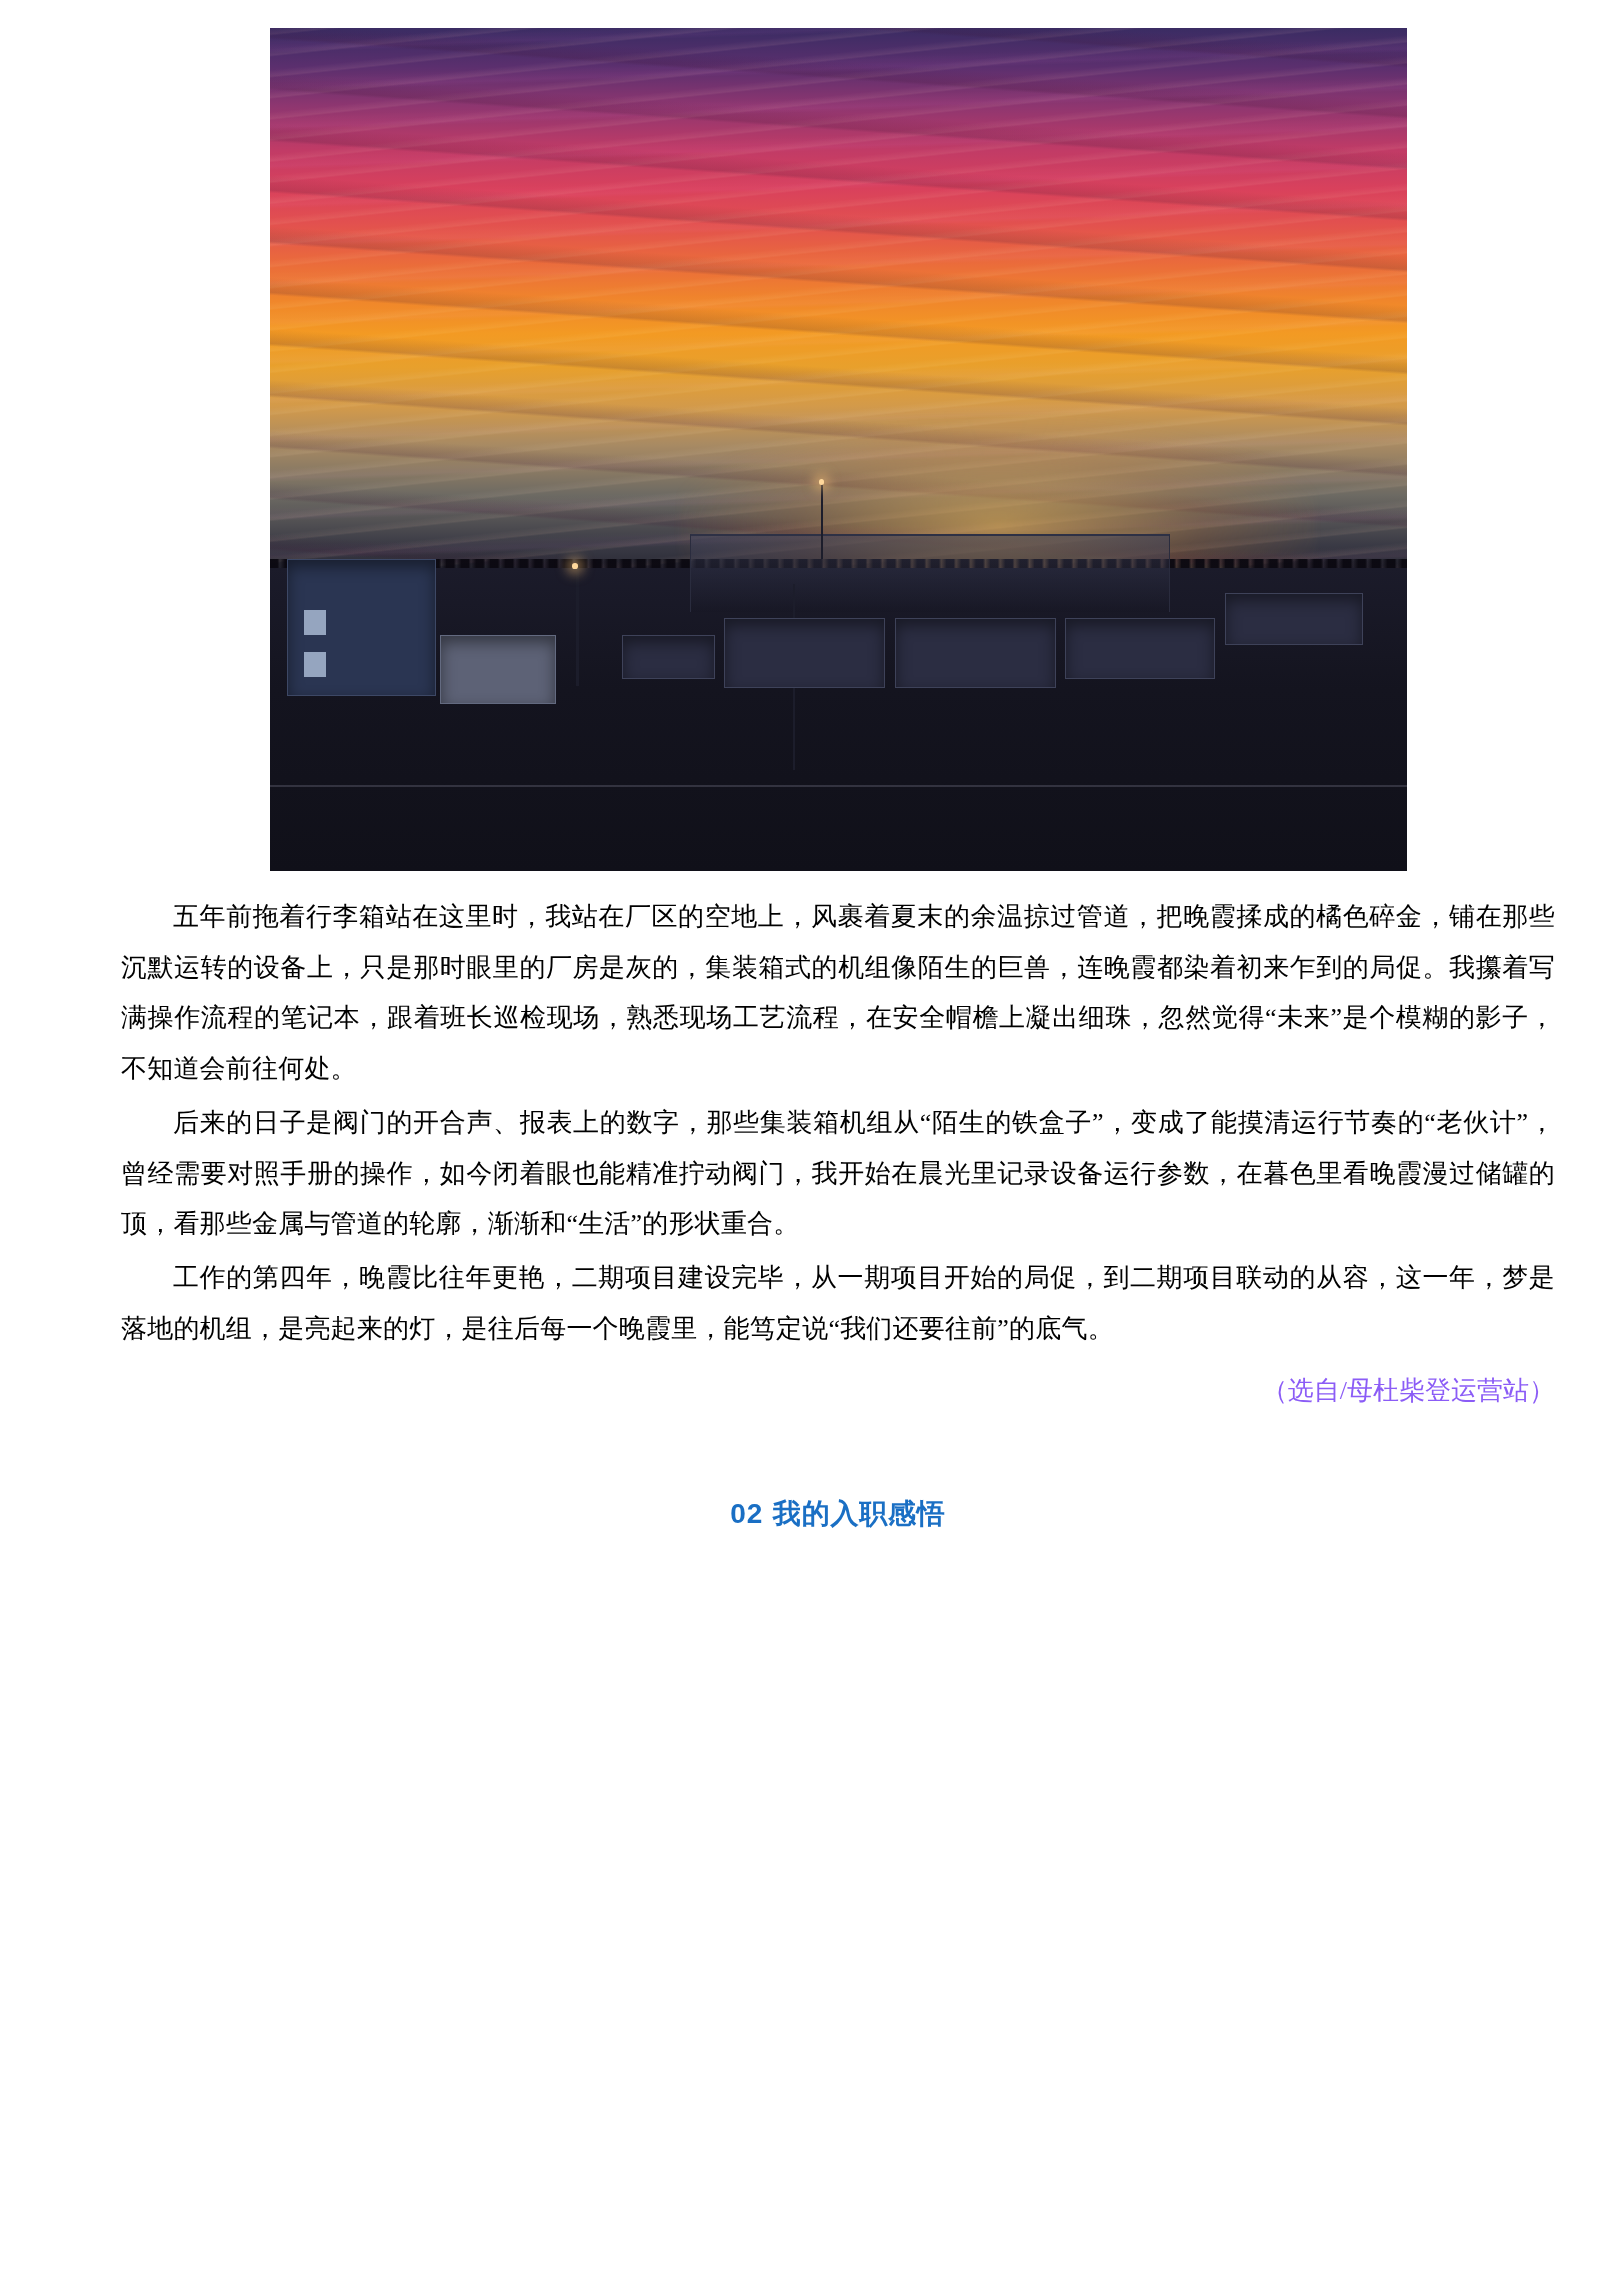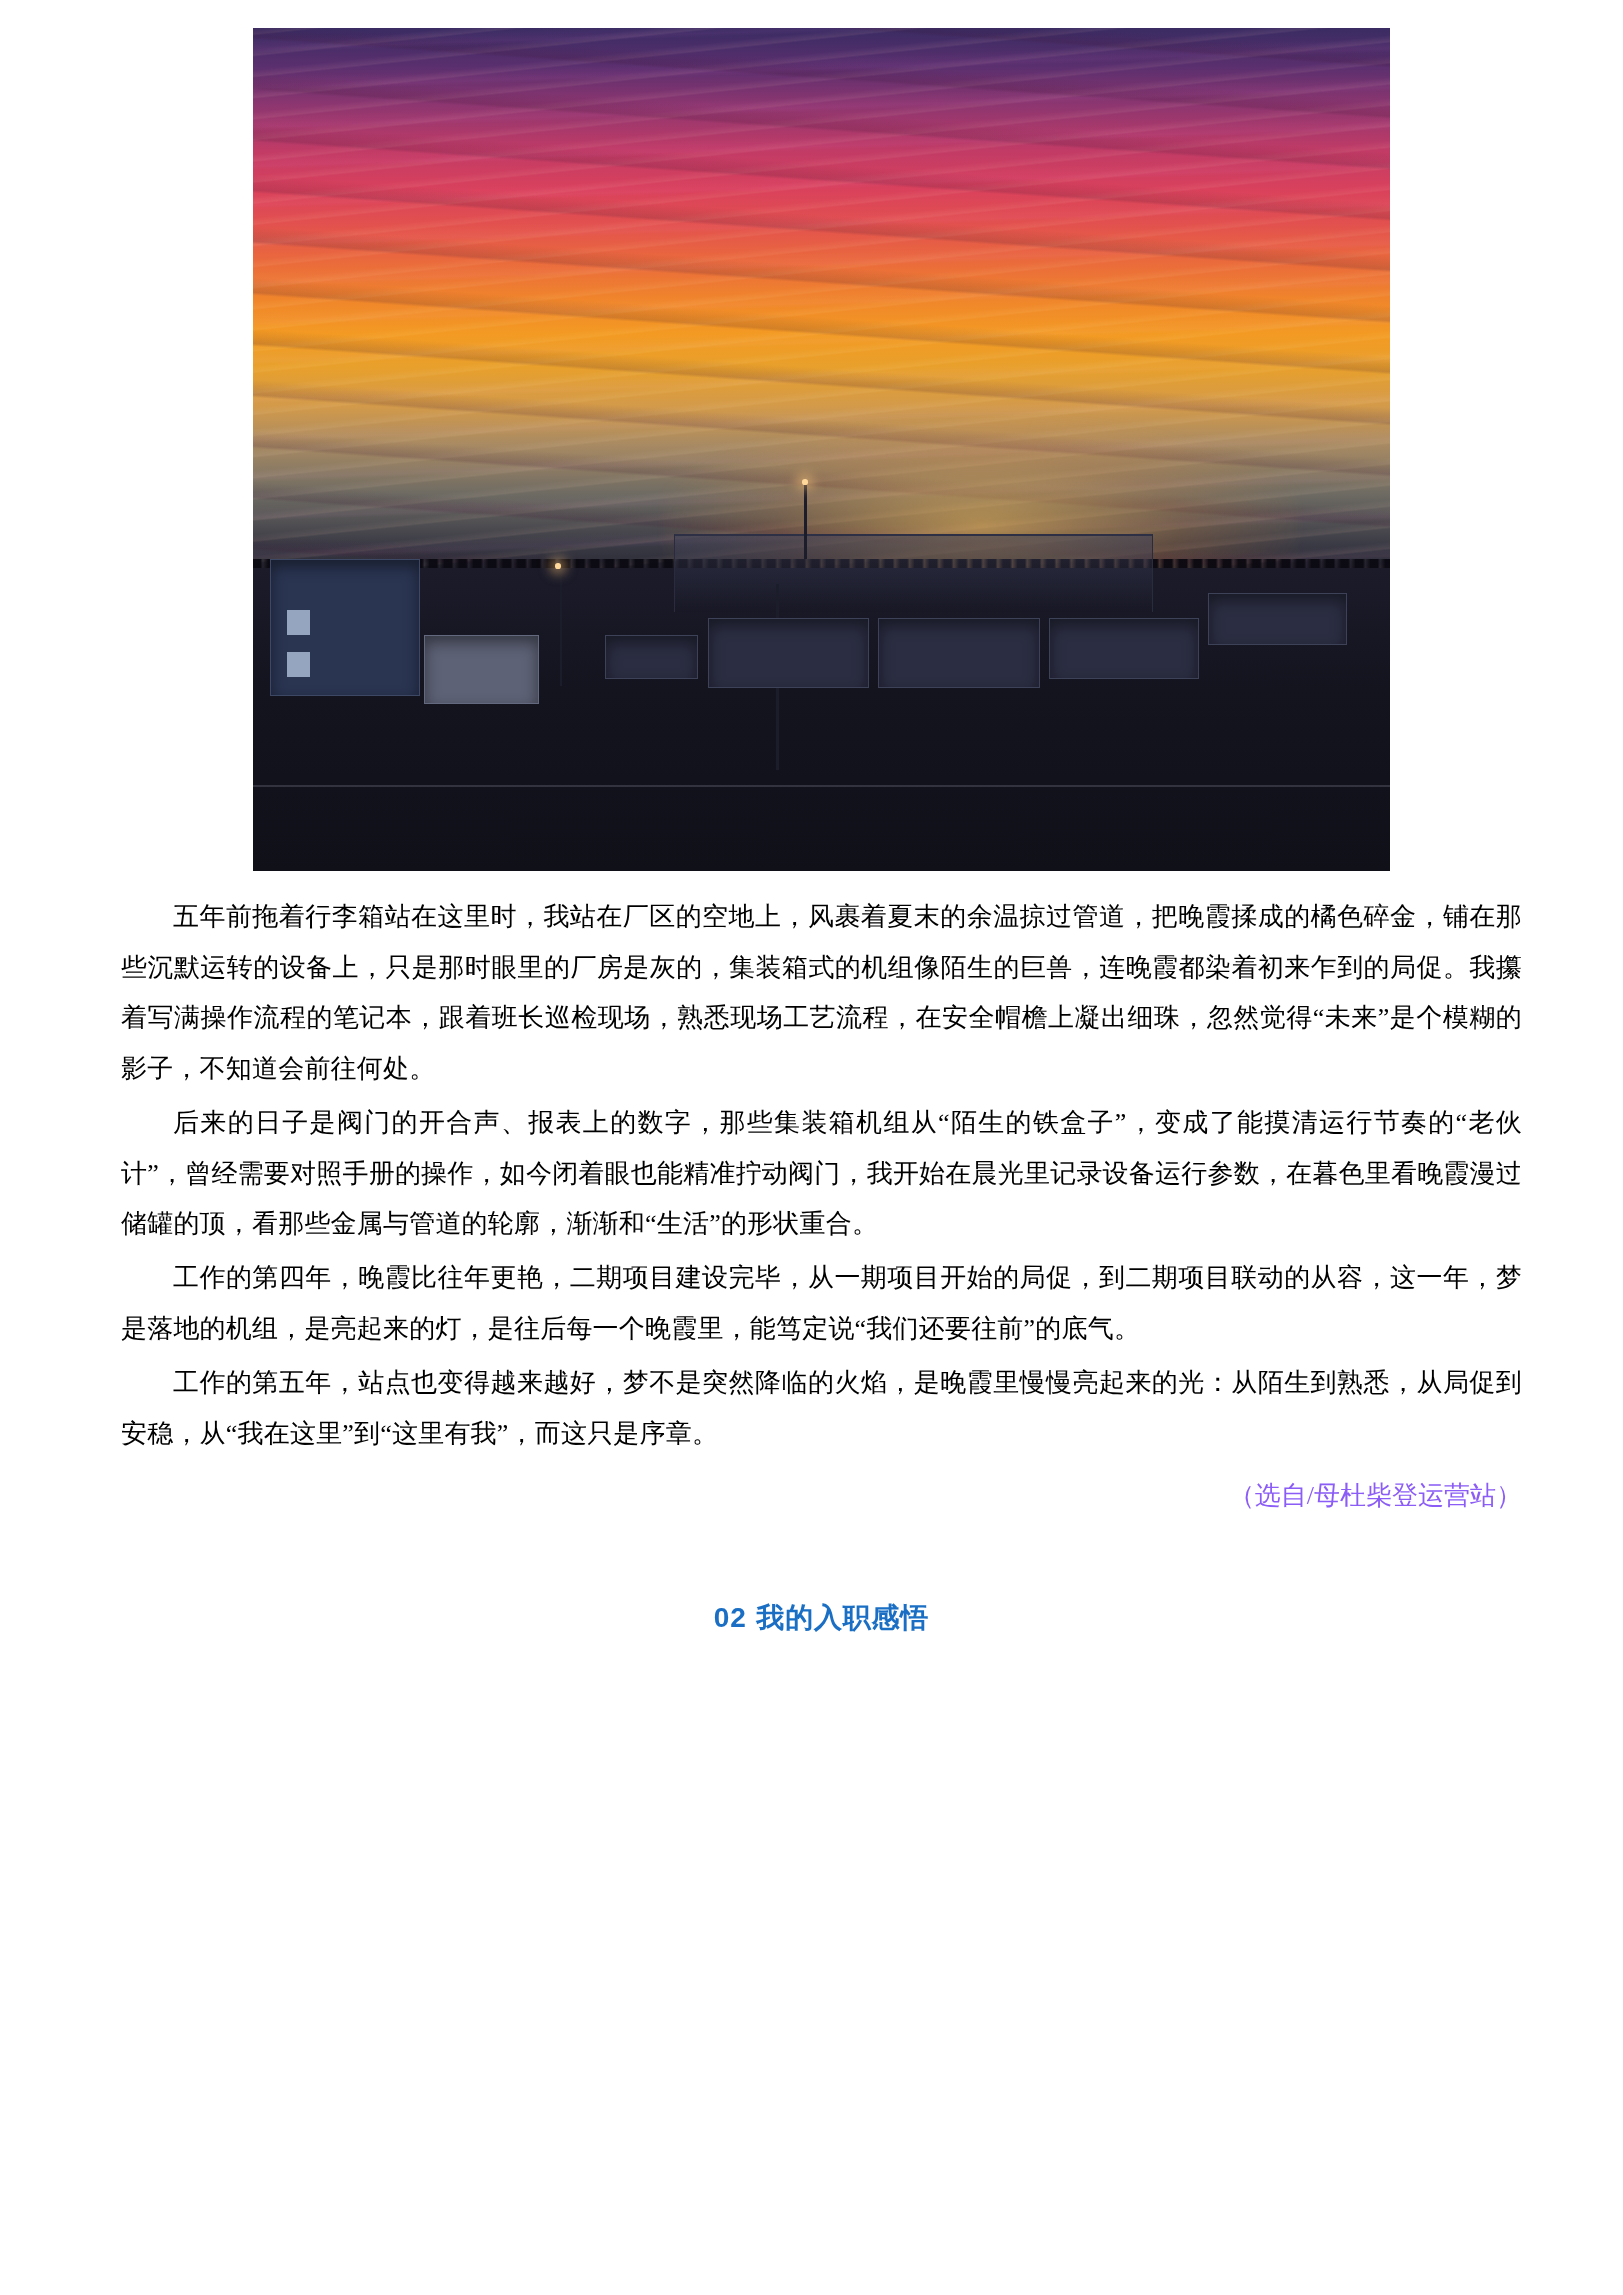--- a/index.html
+++ b/index.html
@@ -12,21 +12,21 @@
     min-height: 2295px;
     font-family: "Liberation Serif", "DejaVu Serif", serif;
     color: #000000;
     -webkit-font-smoothing: antialiased;
   }
   .page {
     position: relative;
     width: 1623px;
     min-height: 2295px;
     box-sizing: border-box;
-    padding: 28px 101px 0 121px;
+    padding: 28px 68px 0 121px;
   }
 
   
   .figure {
     margin: 0 auto;
     width: 1137px;
     height: 843px;
     position: relative;
     overflow: hidden;
     background: #0b0a18;
@@ -221,21 +221,20 @@
     <div class="plant container-unit" style="left:84%;top:67%;width:12%;height:6%;"></div>
     <div class="lamp" style="left:26.6%;top:63.5%;"></div>
     <div class="lamp" style="left:48.3%;top:53.5%;"></div>
     <div class="roadline"></div>
   </div>
 
   <div class="body-text">
     <p class="para">五年前拖着行李箱站在这里时，我站在厂区的空地上，风裹着夏末的余温掠过管道，把晚霞揉成的橘色碎金，铺在那些沉默运转的设备上，只是那时眼里的厂房是灰的，集装箱式的机组像陌生的巨兽，连晚霞都染着初来乍到的局促。我攥着写满操作流程的笔记本，跟着班长巡检现场，熟悉现场工艺流程，在安全帽檐上凝出细珠，忽然觉得“未来”是个模糊的影子，不知道会前往何处。</p>
     <p class="para">后来的日子是阀门的开合声、报表上的数字，那些集装箱机组从“陌生的铁盒子”，变成了能摸清运行节奏的“老伙计”，曾经需要对照手册的操作，如今闭着眼也能精准拧动阀门，我开始在晨光里记录设备运行参数，在暮色里看晚霞漫过储罐的顶，看那些金属与管道的轮廓，渐渐和“生活”的形状重合。</p>
     <p class="para">工作的第四年，晚霞比往年更艳，二期项目建设完毕，从一期项目开始的局促，到二期项目联动的从容，这一年，梦是落地的机组，是亮起来的灯，是往后每一个晚霞里，能笃定说“我们还要往前”的底气。</p>
-    <p class="para">工作的第五年，站点也变得越来越好，梦不是突然降临的火焰，是晚霞里慢慢亮起来的光：从陌生到熟悉，从局促到安稳，从“我在这里”到“这里有我”，而这只是序章。</p>
     <p class="signature">（选自/母杜柴登运营站）</p>
   </div>
 
   <div class="section-heading">
     <span class="num">02</span><span>我的入职感悟</span>
   </div>
 
 </div>
 
 

